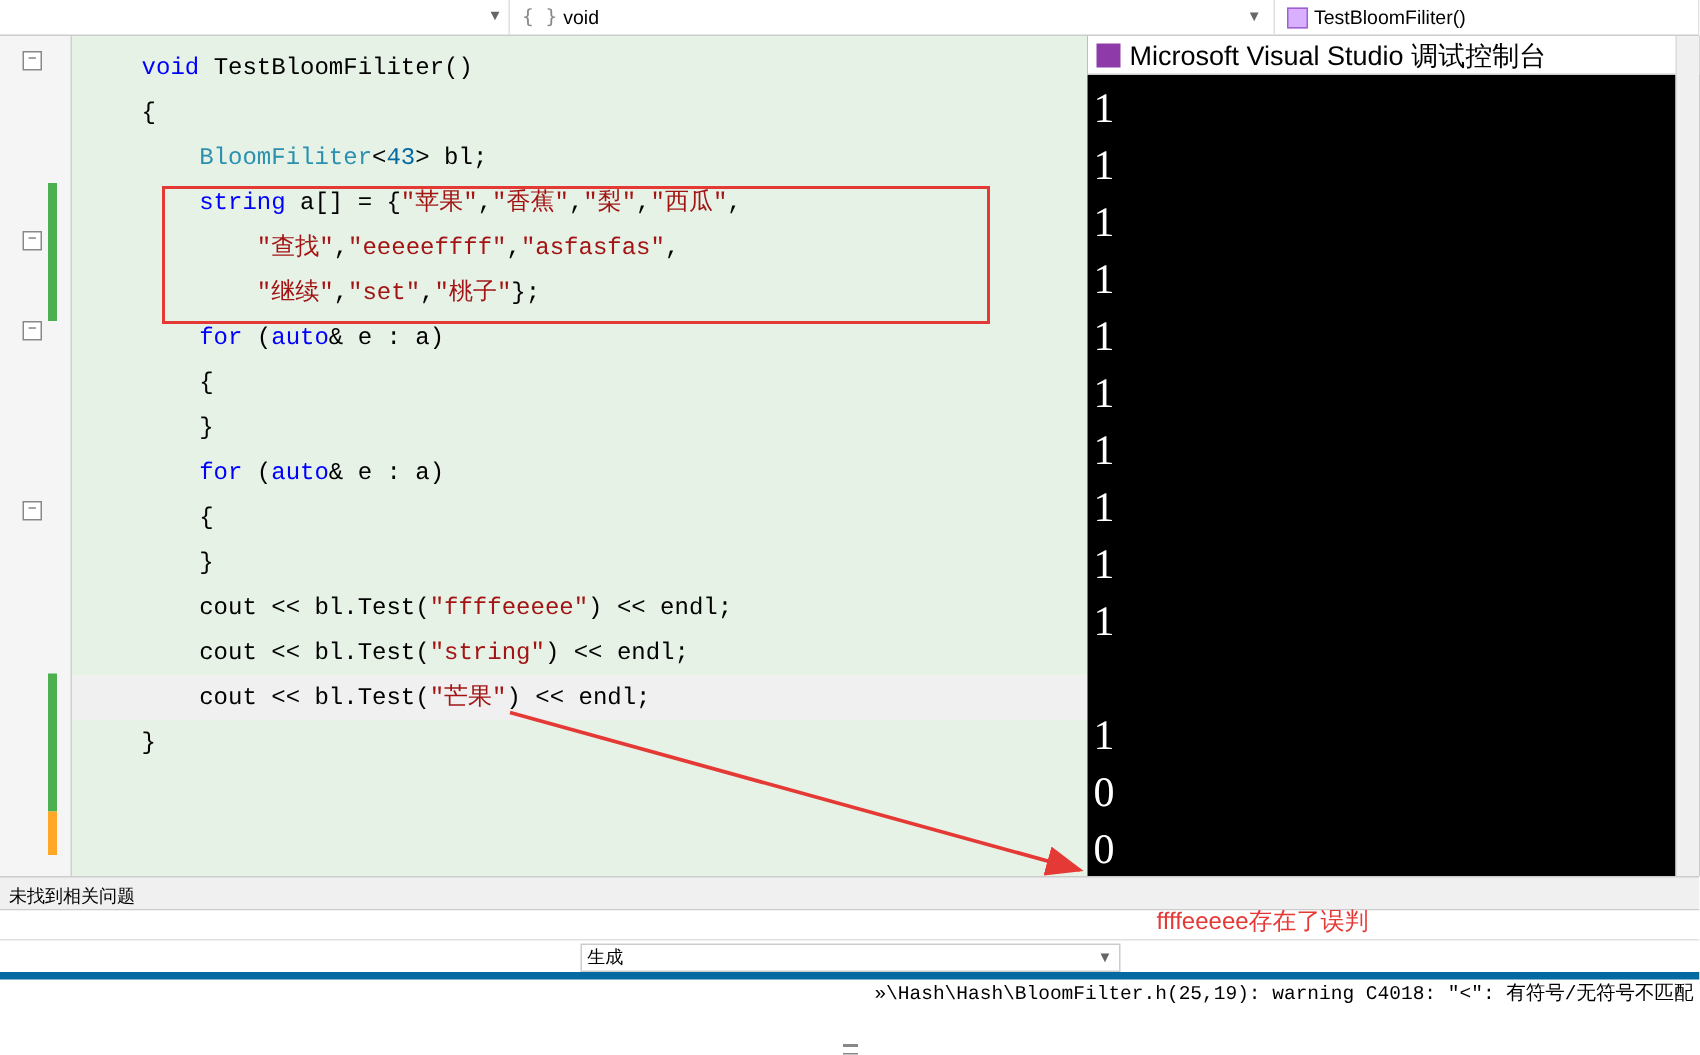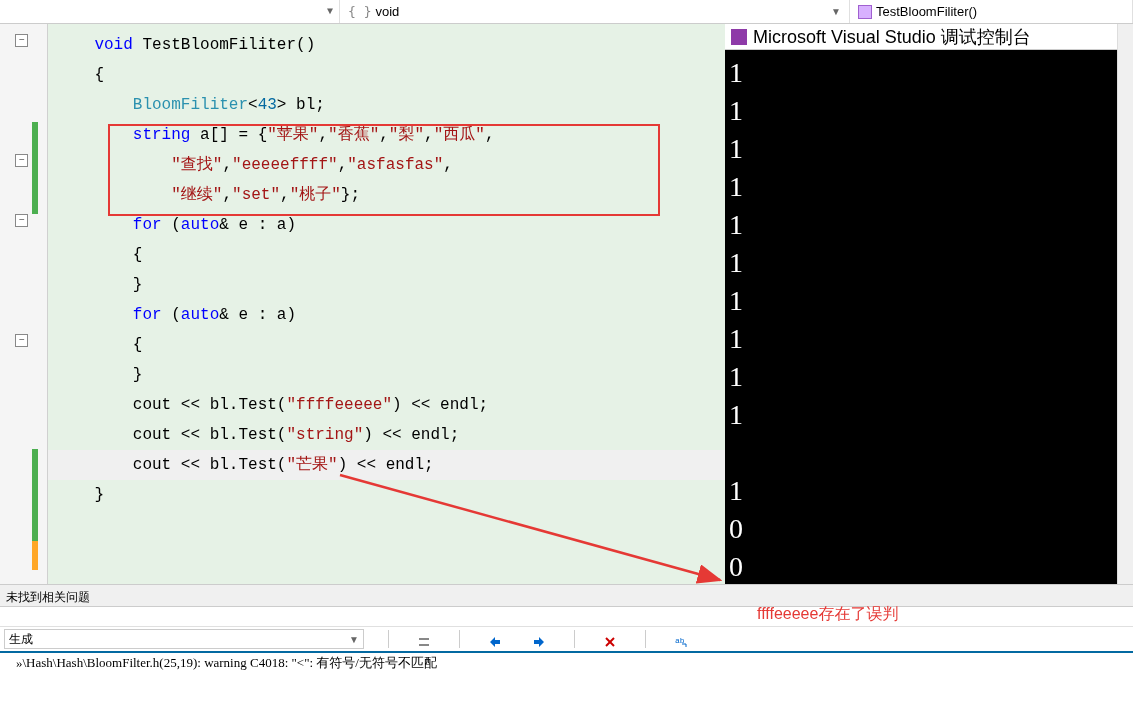--- a/index.html
+++ b/index.html
@@ -38,25 +38,25 @@
     .console-body { padding: 4px 4px; font-family: 'SimSun', serif; }
     .console-line { color: #fff; font-size: 28px; line-height: 38px; height: 38px; font-family: serif; }
     .console-blank { height: 38px; }
     .annotation { position: absolute; color: #e53935; font-family: 'Microsoft YaHei', sans-serif; font-size: 16px; }
     
     .arrow-svg { position: absolute; pointer-events: none; z-index: 10; }
     
     .status-bar { height: 22px; background: #f0f0f0; border-top: 1px solid #ccc; display: flex; align-items: flex-end; padding: 0 6px; font-family: 'Microsoft YaHei', sans-serif; font-size: 12px; }
     
     .output-panel { background: #fff; border-top: 1px solid #ccc; }
-    .output-toolbar { display: flex; align-items: center; height: 26px; padding: 2px 4px; gap: 22px; border-bottom: 2px solid #0369a1; }
+    .output-toolbar { display: flex; align-items: center; height: 26px; padding: 2px 4px; gap: 22px; border-bottom: 5px solid #0369a1; flex-direction: column; }
     .output-dropdown { width: 360px; height: 20px; border: 1px solid #ccc; background: #fff; font-family: 'Microsoft YaHei', sans-serif; font-size: 12px; padding: 0 4px; display: flex; align-items: center; justify-content: space-between; }
     .toolbar-btn { width: 22px; height: 22px; display: flex; align-items: flex-end; justify-content: center; border: 1px solid transparent; cursor: pointer; font-family: Liberation Mono, monospace; }
     .toolbar-sep { width: 1px; height: 18px; background: #ccc; margin: 0 2px; }
-    .output-text { padding: 2px 16px; font-family: Liberation Serif, serif; font-size: 13px; line-height: 16px; white-space: pre; }
+    .output-text { padding: 2px 4px; font-family: Liberation Mono, monospace; font-size: 13px; line-height: 16px; white-space: pre; text-align: right; }
     
     .scrollbar-v { position: absolute; right: 0; top: 24px; width: 16px; height: 560px; background: #f0f0f0; border-left: 1px solid #ddd; }
   </style>
 </head>
 <body>
 
 <div class="top-bar">
   <div class="top-spacer">
     <span class="dropdown-arrow">▼</span>
   </div>
@@ -117,21 +117,21 @@
         <div class="console-line">1</div>
         <div class="console-line">1</div>
         <div class="console-line">1</div>
         <div class="console-line">1</div>
         <div class="console-line">1</div>
         <div class="console-blank"></div>
         <div class="console-line">1</div>
         <div class="console-line">0</div>
         <div class="console-line">0</div>
       </div>
-    <div class="annotation" style="top:580px;left:32px">ffffeeeee存在了误判</div>
+    <div class="annotation" style="top:580px;left:46px">ffffeeeee存在了误判</div>
   </div>
 </div>
 
 <div class="status-bar">
   <span>未找到相关问题</span>
 </div>
 
 <div class="output-panel">
   <div style="height:20px;background:#fff;border-bottom:1px solid #e0e0e0"></div>
   <div class="output-toolbar">

